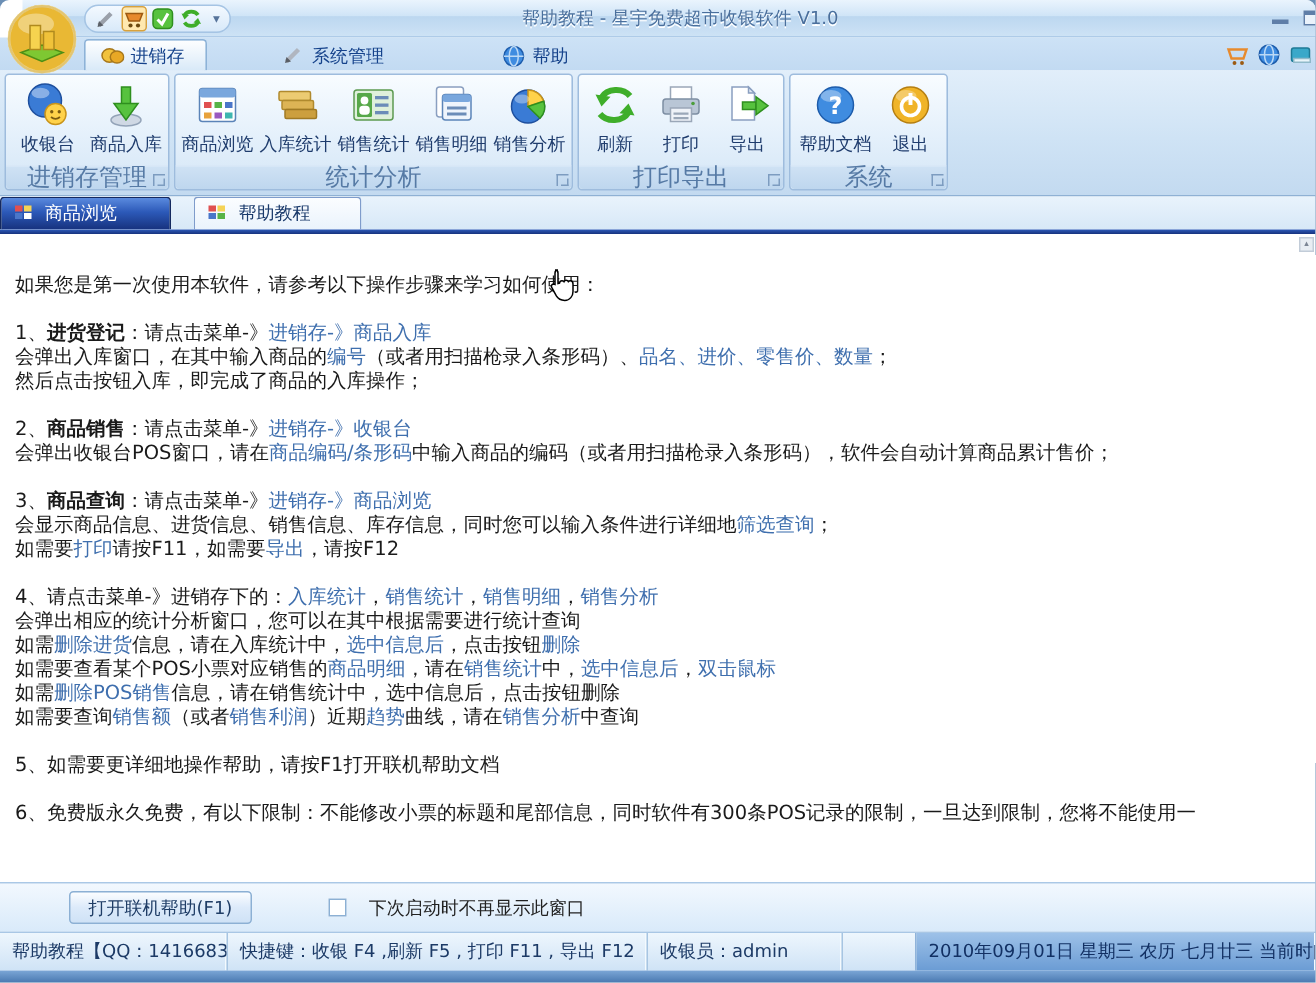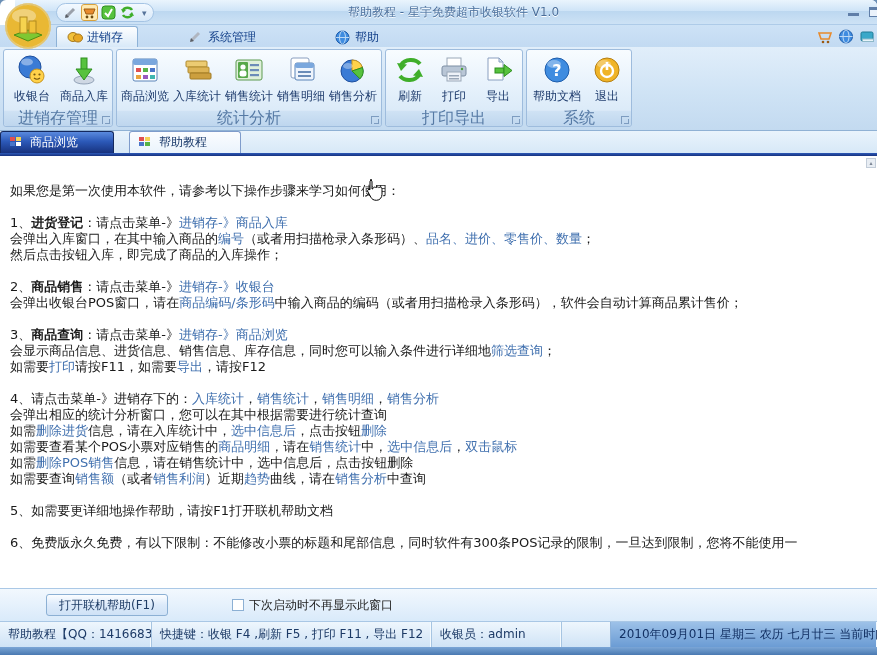--- a/index.html
+++ b/index.html
@@ -74,21 +74,21 @@
     background:#e8edf3;border:1px solid #c2ccd8;font-size:6px;color:#7b8594;
     line-height:8px;text-align:center;}
   #cursor{position:absolute;left:366px;top:178px;width:20px;height:24px;}
   
   #footer{position:absolute;left:0;top:588px;width:877px;height:33px;
     background:linear-gradient(#f2f8fe,#d9eafa);border-top:1px solid #aac8e6;
     display:flex;align-items:center;padding-left:32px;}
   #help-btn{margin-left:14px;height:22px;padding:0 12px;font-size:12px;color:#1f3d66;
     background:linear-gradient(#fbfdff,#dceafa 50%,#cfe2f6);
     border:1px solid #8cb0d4;border-radius:3px;font-family:inherit;}
-  #chk-wrap{display:flex;align-items:center;margin-left:64px;gap:5px;}
+  #chk-wrap{display:flex;align-items:center;margin-left:51px;gap:15px;}
   #chk{width:12px;height:12px;border:1px solid #8cb0d4;background:#fff;}
   #chk-label{font-size:12px;color:#222;}
   
   #statusbar{position:absolute;left:0;top:621px;width:877px;height:26px;
     background:linear-gradient(#eef6fd,#cfe3f6);border-top:1px solid #a9c7e5;
     display:flex;font-size:12px;color:#1c3a66;}
   .sseg{display:flex;align-items:center;padding:0 8px;border-right:1px solid #a7c5e2;
     box-shadow:inset -1px 0 0 #f4fafe;white-space:nowrap;overflow:hidden;}
   #sseg-date{margin-left:auto;border-right:none;border-left:1px solid #8fb3da;
     background:linear-gradient(#9dc1e8,#6b9cd4);color:#123063;width:267px;}

